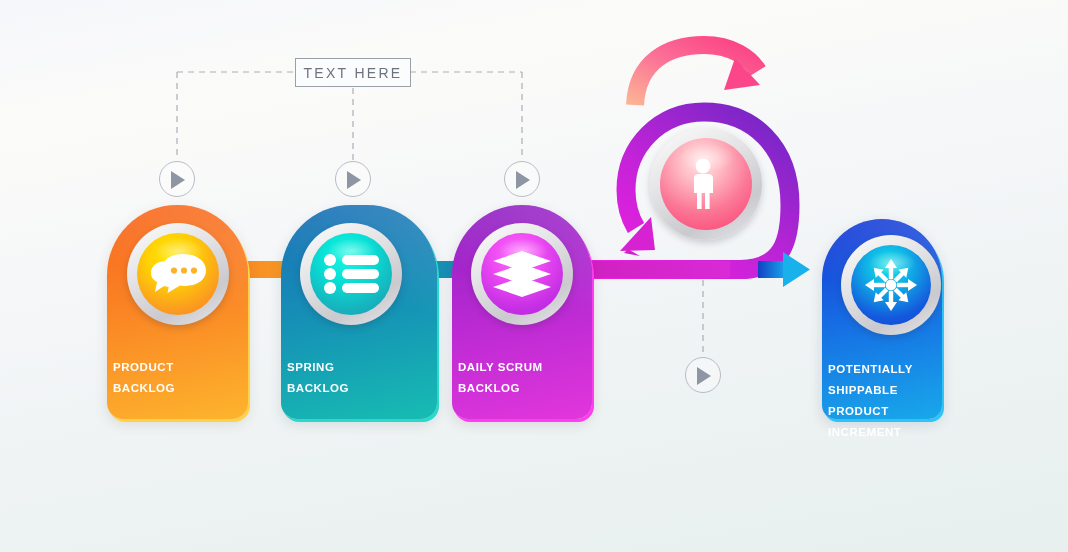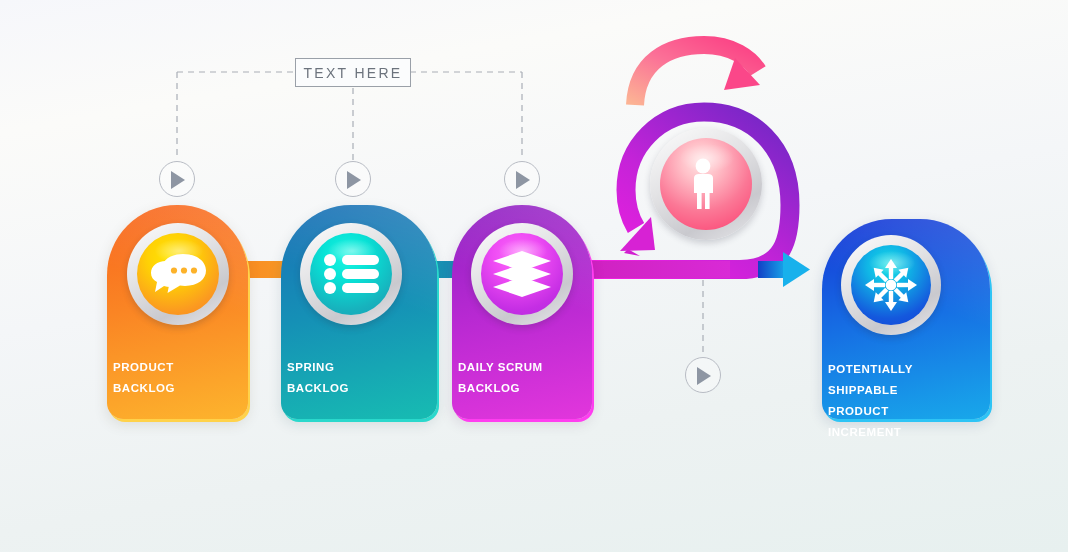--- a/index.html
+++ b/index.html
@@ -242,21 +242,21 @@
           <polygon points="29,0 58,10 29,20 0,10" fill="#ffffff"></polygon>
           <polygon points="29,13 58,23 29,33 0,23" fill="#ffffff"></polygon>
           <polygon points="29,26 58,36 29,46 0,36" fill="#ffffff"></polygon>
         </svg>
       </div>
     </div>
     <div class="card-label" style="top:152px;">DAILY SCRUM
 BACKLOG</div>
   </div>
 
-  <div class="card" style="left:822px; top:219px; width:168px; height:200px;
+  <div class="card" style="left:822px; top:219px; width:120px; height:200px;
               background:linear-gradient(168deg,#1636d6 0%,#1670e4 50%,#18a8ea 100%);
               box-shadow: 2px 3px 0 0 #2ec4f5, 0 5px 14px rgba(20,40,100,.14);">
     <div class="card-shine"></div>
     <div class="orb" style="left:19px; top:16px; width:100px; height:100px;">
       <div class="orb-inner" style="background:radial-gradient(circle at 46% 26%, #14e0e4 0%, #10b6e6 28%, #1458dd 72%, #1240d8 100%);">
         <svg width="54" height="54" viewBox="0 0 54 54">
           <g fill="#ffffff">
             <circle cx="27" cy="27" r="5.4"></circle>
 
             <rect x="24.8" y="8" width="4.4" height="13"></rect>

